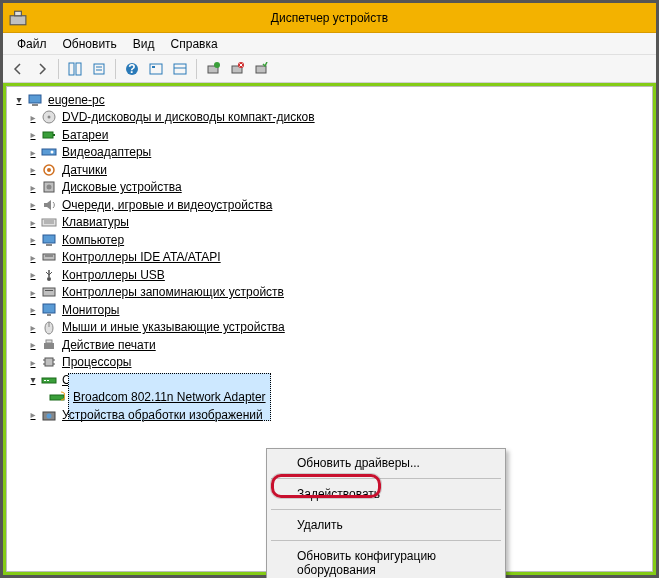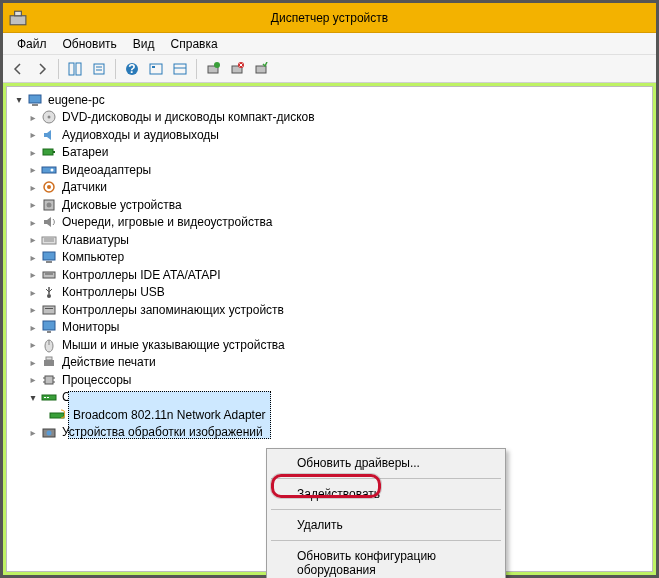--- a/index.html
+++ b/index.html
@@ -1,26 +1,26 @@
 <!DOCTYPE html>
 <html><head>
 <meta charset="utf-8">
 <style>
   * { box-sizing: border-box; margin: 0; padding: 0; font-family: "Segoe UI", Tahoma, sans-serif; font-size: 12px; }
   body { background: #000; width: 659px; height: 578px; overflow: hidden; }
-  .frame { border: 3px solid #555; width: 659px; height: 578px; background: #bef264; position: relative; }
+  .frame { border: 3px solid #555; width: 659px; height: 578px; background: #84cc16; position: relative; }
   .titlebar { background: #f3b200; height: 30px; line-height: 30px; text-align: center; font-size: 12.5px; color: #000; position: relative; border-bottom: 1px solid #d89a00; }
   .titleicon { position: absolute; left: 6px; top: 5px; width: 18px; height: 18px; }
   .menubar { background: #f6f6f6; height: 22px; display: flex; align-items: flex-end; padding: 0 6px; border-bottom: 1px solid #e0e0e0; }
   .menubar span { padding: 3px 8px; cursor: default; }
   .toolbar { height: 28px; background: #f6f6f6; border-bottom: 1px solid #d0d0d0; display: flex; align-items: center; padding: 0 4px; gap: 2px; }
   .tbtn { width: 22px; height: 22px; display: flex; align-items: center; justify-content: center; border: 1px solid transparent; }
   .tsep { width: 1px; height: 20px; background: #ccc; margin: 0 3px; }
   .content { position: absolute; top: 83px; left: 3px; right: 3px; bottom: 3px; border: 1px solid #bcbcbc; background: #fff; overflow: hidden; padding: 4px 2px; }
-  .tree-row { display: flex; align-items: center; height: 17.5px; white-space: nowrap; cursor: default; }
+  .tree-row { display: flex; align-items: center; height: 17.5px; white-space: nowrap; cursor: default; text-decoration: underline; }
   .tree-row .label { padding: 0 2px; }
   .expander { width: 12px; height: 12px; display: inline-flex; align-items: center; justify-content: center; color: #6a6a6a; font-size: 10px; transform-origin: center; margin-right: 2px; }
   .expander.open::before { content: "▾"; color: #444; }
   .expander.closed::before { content: "▸"; color: #888; }
   .nicon { width: 16px; height: 16px; margin-right: 3px; display: inline-flex; align-items: center; justify-content: center; font-size: 11px; }
   .ind0 { padding-left: 4px; }
   .ind1 { padding-left: 18px; }
   .ind2 { padding-left: 40px; }
   .selected .label { background: #cde8ff; border: 1px dotted #000; padding: 16px 4px; }
   .ctxmenu { position: absolute; background: #f0f0f0; border: 1px solid #a0a0a0; box-shadow: 3px 3px 4px rgba(0,0,0,0.25); padding: 2px; z-index: 10; width: 240px; }
@@ -132,29 +132,20 @@
     <div id="cat-list">
         <div class="tree-row ind1">
           <span class="expander closed"></span>
           <span class="nicon">
             <svg width="16" height="16" viewBox="0 0 16 16">
               <circle cx="8" cy="8" r="6" fill="#e0e0e0" stroke="#888"></circle>
               <circle cx="8" cy="8" r="1.5" fill="#888"></circle>
             </svg>
           </span>
           <span class="label">DVD-дисководы и дисководы компакт-дисков</span>
-        </div>
-        <div class="tree-row ind1">
-          <span class="expander closed"></span>
-          <span class="nicon">
-            <svg width="16" height="16" viewBox="0 0 16 16">
-              <path d="M3 6 L6 6 L10 3 L10 13 L6 10 L3 10 Z" fill="#5a9bd5"></path>
-            </svg>
-          </span>
-          <span class="label">Аудиовходы и аудиовыходы</span>
         </div>
         <div class="tree-row ind1">
           <span class="expander closed"></span>
           <span class="nicon">
             <svg width="16" height="16" viewBox="0 0 16 16">
               <rect x="2" y="5" width="10" height="6" fill="#3a9f3a" stroke="#1a6a1a"></rect>
               <rect x="12" y="7" width="2" height="2" fill="#1a6a1a"></rect>
             </svg>
           </span>
           <span class="label">Батареи</span>

